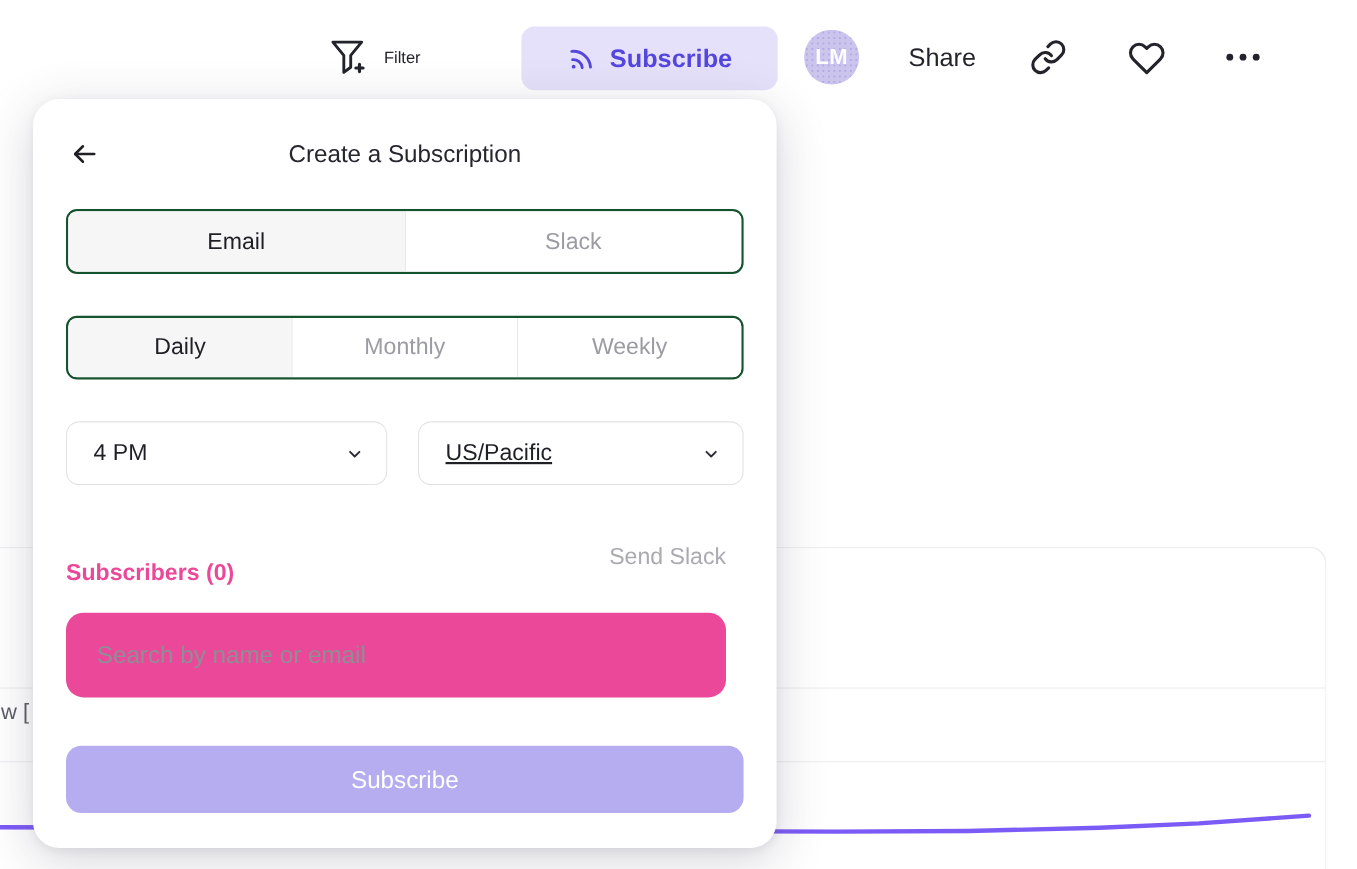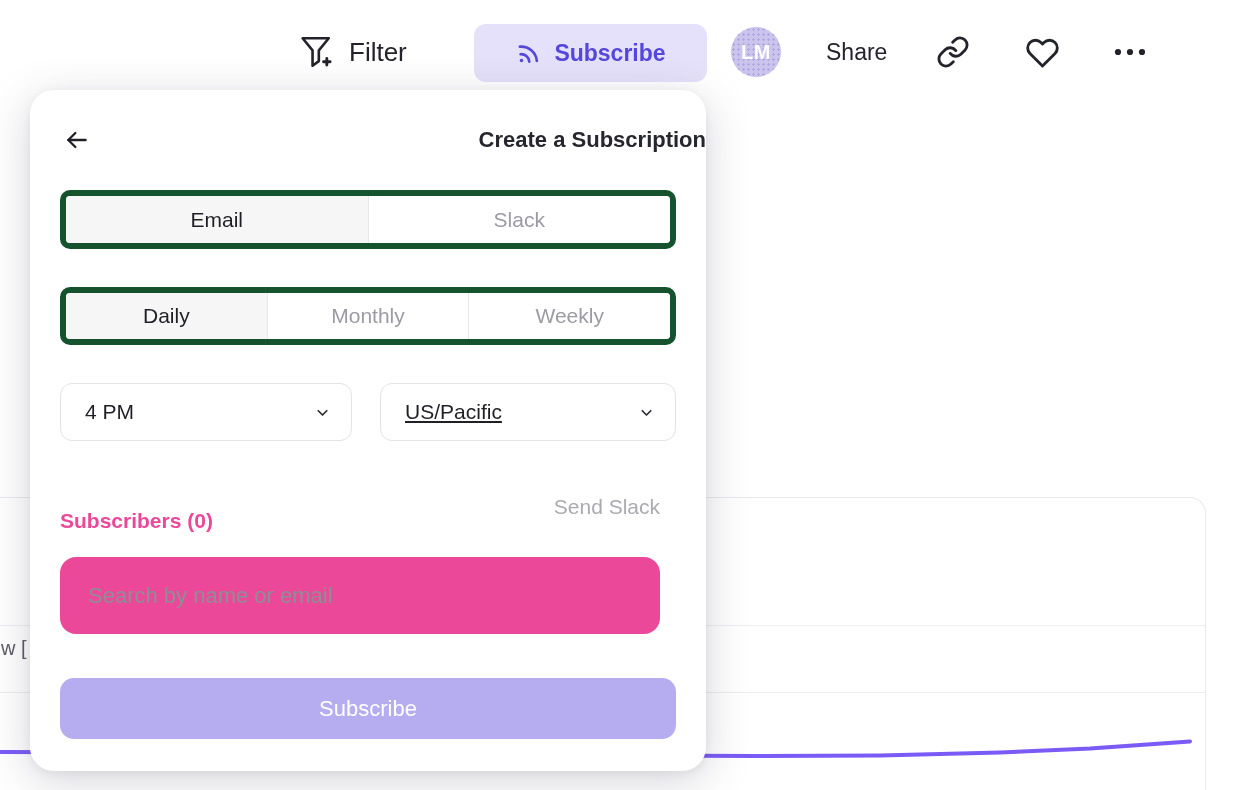--- a/index.html
+++ b/index.html
@@ -24,21 +24,21 @@
   .gridline.g2 { top:692px; }
   .bg-fragment {
     position:absolute; left:1px; top:637px; font-size:20px; color:#5c5c66; z-index:1;
     white-space:pre;
   }
   .chart-svg { position:absolute; left:0; top:0; z-index:2; pointer-events:none; }
 
   
   .toolbar { position:absolute; left:0; top:0; width:1234px; height:90px; z-index:5; }
   .tb-item { position:absolute; display:flex; align-items:center; }
-  .filter-btn { left:300px; top:28px; height:48px; gap:15px; font-size:26px; font-weight:500; color:#23232b; cursor:pointer; }
+  .filter-btn { left:300px; top:28px; height:48px; gap:15px; font-size:15px; font-weight:500; color:#23232b; cursor:pointer; }
   .subscribe-pill {
     left:474px; top:24px; width:233px; height:58px; border-radius:12px;
     background:#e5e1fa; color:#5546dd; justify-content:center; gap:13px;
     font-size:23px; font-weight:600; cursor:pointer;
   }
   .avatar {
     left:731px; top:27px; width:50px; height:50px; border-radius:50%;
     background-color:#cbc5ee;
     background-image:radial-gradient(#b2a9e3 1.2px, rgba(0,0,0,0) 1.2px);
     background-size:5px 5px;
@@ -53,26 +53,26 @@
   .dots-btn { left:1112px; top:42px; }
 
   
   .modal {
     position:absolute; left:30px; top:90px; width:676px; height:681px;
     background:#ffffff; border-radius:24px; z-index:10;
     box-shadow:0 10px 45px rgba(62,62,90,0.22), 0 2px 8px rgba(62,62,90,0.08);
   }
   .back-btn { position:absolute; left:30px; top:33px; width:34px; height:34px; display:flex; align-items:center; justify-content:center; color:#1f1f26; cursor:pointer; }
   .modal-title {
-    position:absolute; left:0; top:37px; width:100%; text-align:right;
-    font-size:22px; font-weight:700; color:#26262e;
+    position:absolute; left:0; top:37px; width:100%; text-align:center;
+    font-size:22px; font-weight:400; color:#26262e;
   }
   .seg-group {
     position:absolute; left:30px; width:616px; display:flex;
-    border:6px solid #14532d; border-radius:10px; overflow:hidden; background:#fff;
+    border:2px solid #14532d; border-radius:10px; overflow:hidden; background:#fff;
   }
   .seg-channel { top:100px; height:59px; }
   .seg-freq { top:197px; height:58px; }
   .seg {
     flex:1; display:flex; align-items:center; justify-content:center;
     font-size:21px; color:#9b9ba3; cursor:pointer; background:#fff;
     border-left:1px solid #e8e8eb;
   }
   .seg:first-child { border-left:none; }
   .seg.selected { background:#f6f6f7; color:#1f1f26; font-weight:500; }

